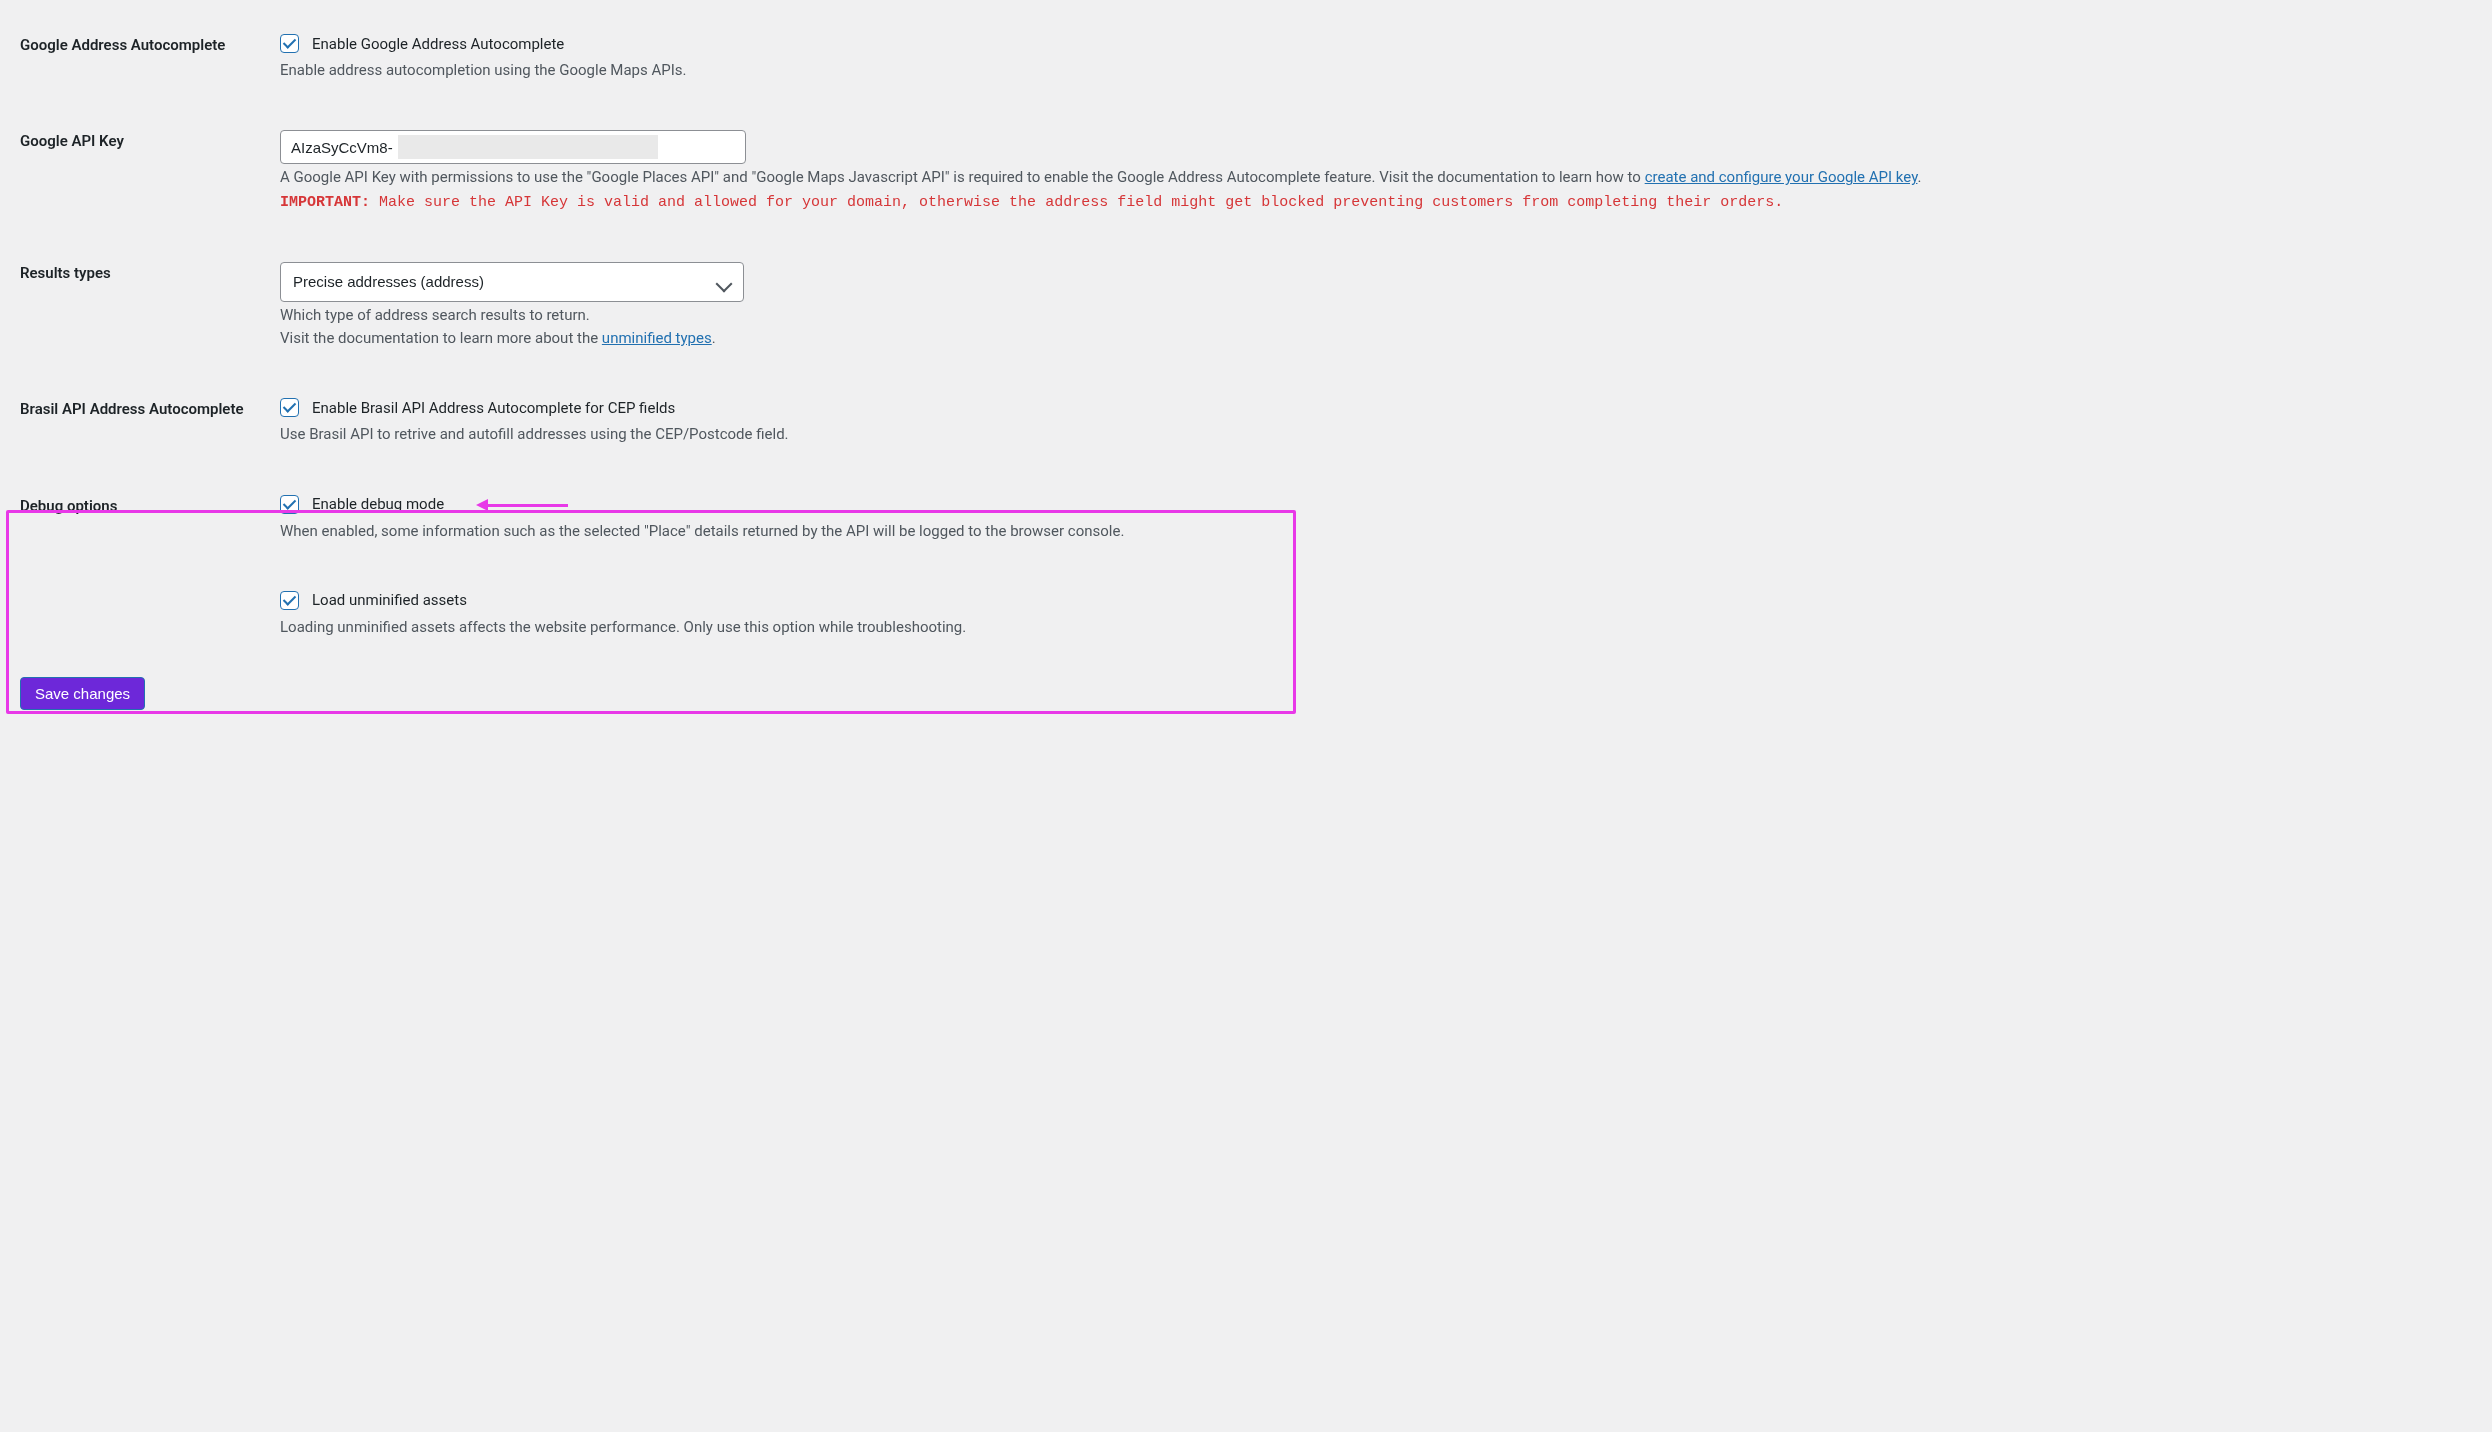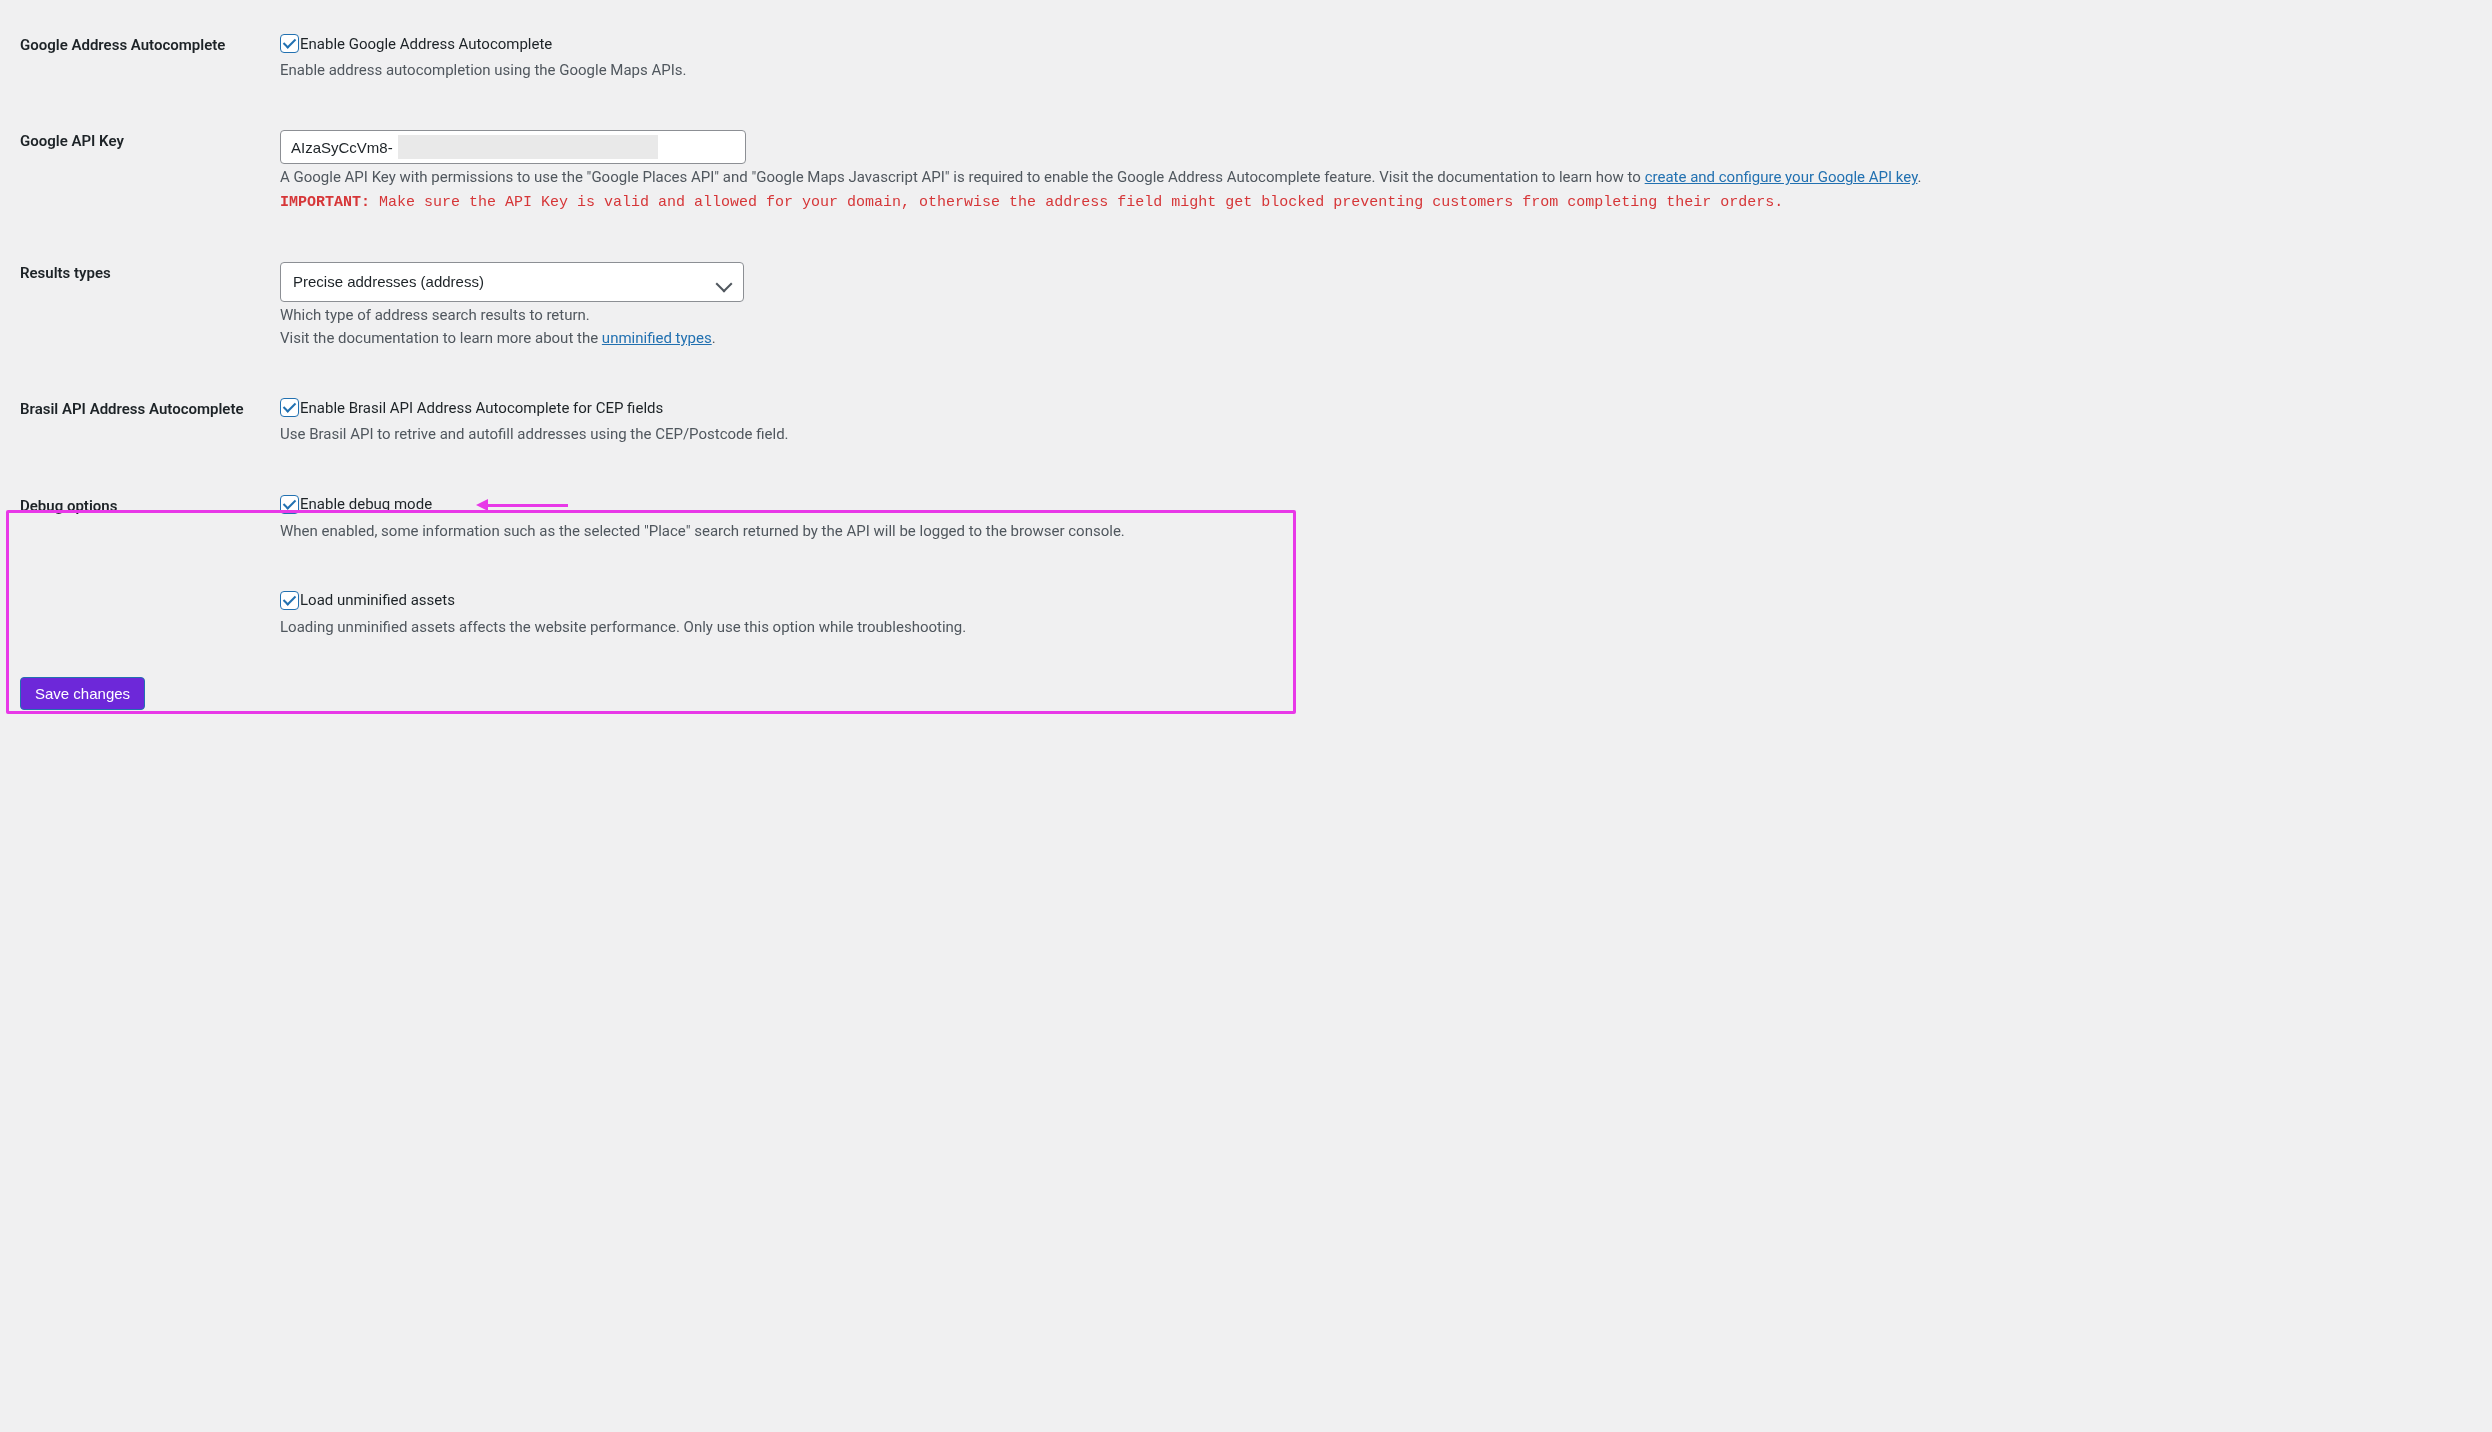--- a/index.html
+++ b/index.html
@@ -30,21 +30,21 @@
     color: #50575e;
     font-size: 15px;
     line-height: 1.55;
   }
   .warning-important { color: #d63638; font-family: Liberation Mono, monospace; }
   .warning-important b { font-weight: 700; }
   a { color: #2271b1; text-decoration: underline; }
   label.checkbox-label {
     display: inline-flex;
     align-items: center;
-    gap: 1px;
+    gap: 13px;
     font-size: 15px;
     color: #1d2327;
   }
   input[type="checkbox"] {
     appearance: none;
     width: 19px; height: 19px;
     border: 1px solid #2271b1;
     border-radius: 4px;
     background: #fff;
     position: relative;
@@ -217,21 +217,21 @@
           <span class="rel" style="display:inline-block;">
             <label class="checkbox-label">
               <input type="checkbox" checked="" style="">
               <span>Enable debug mode</span>
             </label>
             <span class="arrow-annotation" style="left:196px; top:5px;">
               <span class="arrow-head"></span>
               <span class="arrow-line"></span>
             </span>
           </span>
-          <p class="description">When enabled, some information such as the selected "Place" search returned by the API will be logged to the browser console.</p>
+          <p class="description">When enabled, some information such as the selected "Place" details returned by the API will be logged to the browser console.</p>
         </td>
       </tr>
 
       <tr id="debug-row-2">
         <th></th>
         <td class="last-cell">
           <label class="checkbox-label">
             <input type="checkbox" checked="" style="">
             <span>Load unminified assets</span>
           </label>

